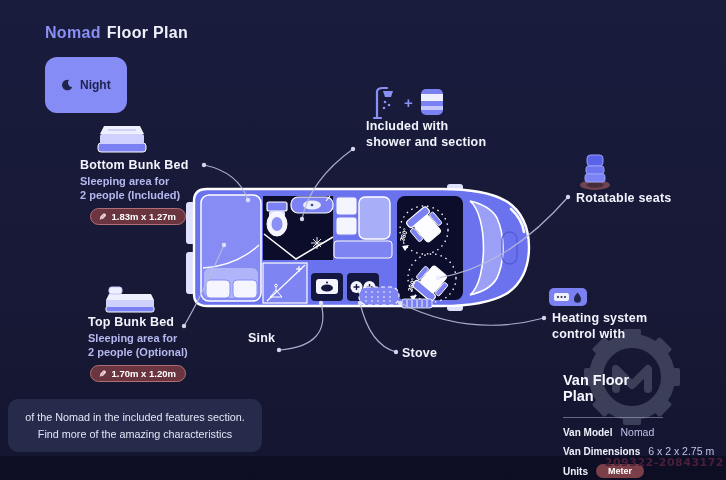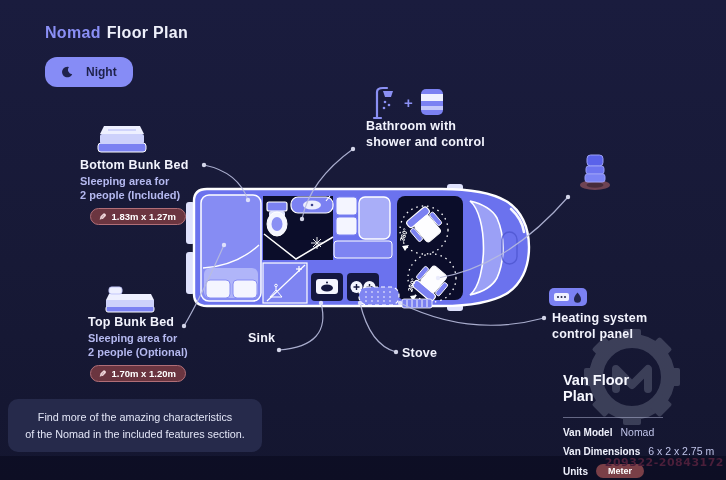--- a/index.html
+++ b/index.html
@@ -7,23 +7,23 @@
     position:relative;width:726px;height:480px;overflow:hidden;
     background:linear-gradient(180deg,#1a1c3e 0%,#171936 55%,#141630 100%);
     font-family:"Liberation Sans",sans-serif;color:#eef0fb;
   }
   .abs{position:absolute;}
   
   .page-title{left:45px;top:24px;font-size:16px;font-weight:600;letter-spacing:.3px;}
   .title-brand{color:#8a8ff5;}
   .title-rest{color:#eef0fb;margin-left:6px;}
   .night-badge{
-    left:45px;top:57px;display:inline-flex;align-items:center;gap:13px;
+    left:45px;top:57px;display:inline-flex;align-items:center;gap:7px;
     background:#868cf6;color:#1e214a;font-size:12px;font-weight:700;
-    border-radius:12px;padding:8px 16px;cursor:pointer;
+    border-radius:12px;padding:21px 16px;cursor:pointer;
   }
   
   .feature-title{font-size:12.5px;font-weight:700;color:#f2f3fd;letter-spacing:.2px;line-height:1.25;}
   .feature-desc{font-size:11px;font-weight:600;color:#b4b8ef;line-height:1.3;margin-top:0;}
   .dim-badge{
     display:inline-flex;align-items:center;gap:5px;margin-top:6px;
     background:#6b3540;border:1.5px solid #b06e77;border-radius:999px;
     padding:2px 9px 2px 8px;font-size:9.5px;font-weight:700;color:#fff;white-space:nowrap;
   }
   .dim-badge .pencil{font-size:9px;color:#f2d9dd;transform:scaleX(-1);}
@@ -297,43 +297,46 @@
       <path d="M 2 34 H 9" stroke="#8b90f4" stroke-width="2.2" stroke-linecap="round"></path>
     </svg>
     <span style="color:#8b90f4;font-size:15px;font-weight:700;">+</span>
     <svg width="26" height="30" viewBox="0 0 26 30">
       <rect x="2" y="2" width="22" height="26" rx="5" fill="#7b81f2"></rect>
       <rect x="2" y="7" width="22" height="7" fill="#eef0ff"></rect>
       <rect x="2" y="19" width="22" height="4" fill="#c3c7fa"></rect>
     </svg>
   </div>
   <div class="abs feature-title label-layer" style="left:366px;top:119px;">
-    <div>Bathroom with</div>
-    <div>shower and control</div>
+    <div>Included with</div>
+    <div>shower and section</div>
   </div>
 
   <svg class="abs label-layer" style="left:578px;top:153px;" width="34" height="38" viewBox="0 0 34 38">
     <ellipse cx="17" cy="32" rx="15" ry="5" fill="#6e4352"></ellipse>
     <ellipse cx="17" cy="32" rx="8.5" ry="2.8" fill="#472c3a"></ellipse>
     <rect x="9" y="2" width="16" height="11" rx="3.5" fill="#5a62ea" stroke="#9ba0f6" stroke-width="1"></rect>
     <rect x="8" y="13" width="18" height="8" rx="2.5" fill="#6d74f0" stroke="#9ba0f6" stroke-width="1"></rect>
     <rect x="7" y="21" width="20" height="8" rx="2.5" fill="#7b83f4" stroke="#9ba0f6" stroke-width="1"></rect>
   </svg>
+  <div class="abs feature-title label-layer" style="left:576px;top:191px;">
+    <span>Rotatable seats</span>
+  </div>
 
   <svg class="abs label-layer" style="left:549px;top:288px;" width="38" height="20" viewBox="0 0 38 20">
     <rect x="0" y="0" width="38" height="18" rx="5" fill="#7b81f2"></rect>
     <rect x="5" y="5" width="15" height="8" rx="2" fill="#eef0ff"></rect>
     <circle cx="9" cy="9" r="1" fill="#23264e"></circle>
       <circle cx="12.5" cy="9" r="1" fill="#23264e"></circle>
       <circle cx="16" cy="9" r="1" fill="#23264e"></circle>
     <path d="M 28.5 4.5 C 31 7.5 32 9.5 32 11.2 A 3.5 3.5 0 1 1 25 11.2 C 25 9.5 26 7.5 28.5 4.5 Z" fill="#23264e"></path>
   </svg>
   <div class="abs feature-title label-layer" style="left:552px;top:311px;">
     <div>Heating system</div>
-    <div>control panel</div>
+    <div>control with</div>
   </div>
 
   <div class="abs feature-title label-layer" style="left:248px;top:331px;">
     <span>Sink</span>
   </div>
   <div class="abs feature-title label-layer" style="left:402px;top:346px;">
     <span>Stove</span>
   </div>
 
   <div class="abs info-panel">
@@ -346,20 +349,20 @@
       <span class="info-label">Van Dimensions</span>
       <span class="info-value">6 x 2 x 2.75 m</span>
     </div>
     <div class="info-row">
       <span class="info-label">Units</span>
       <span class="units-pill">Meter</span>
     </div>
   </div>
 
   <div class="abs footer-note">
+    <div>of the Nomad in the included features section.</div>
     <div>Find more of the amazing characteristics</div>
-    <div>of the Nomad in the included features section.</div>
   </div>
 
   <div class="abs bottom-band"></div>
   <div class="abs id-number">209322-20843172</div>
 
 </div>
 
 </body></html>

